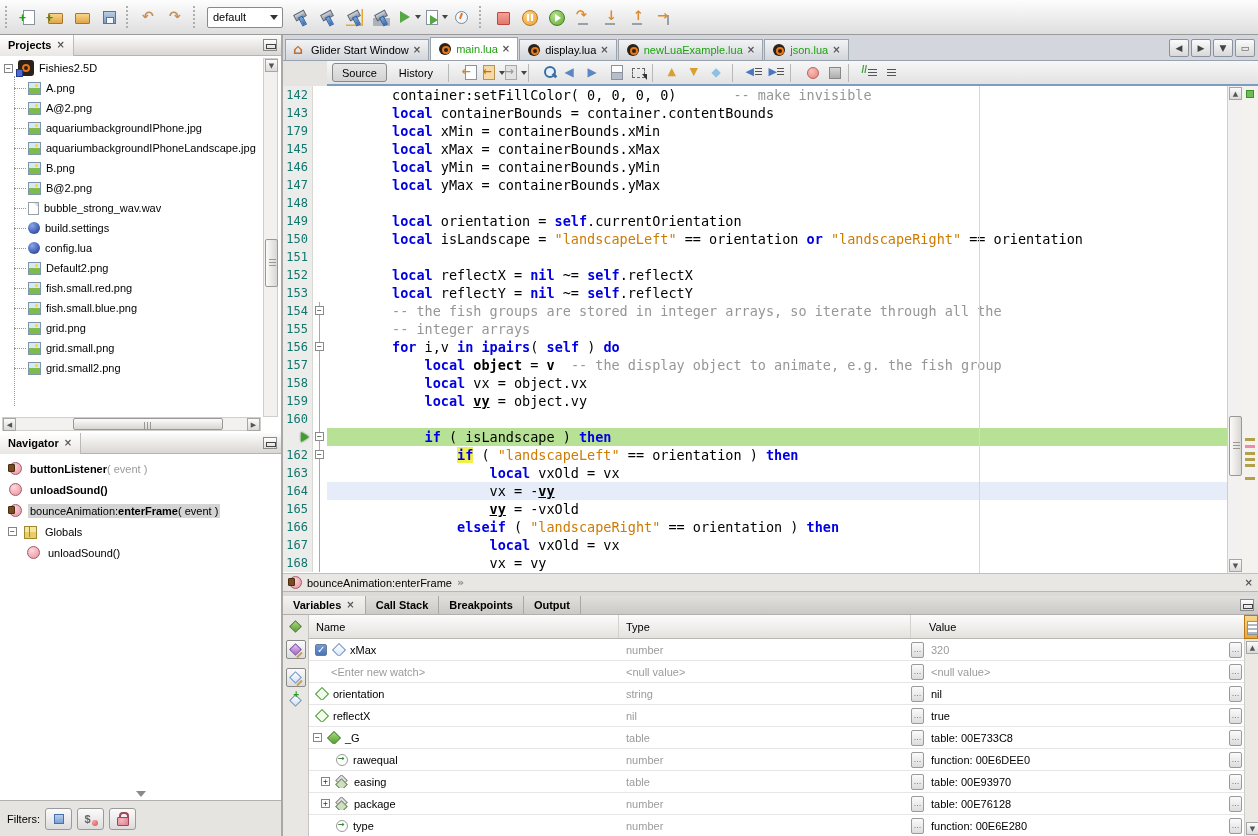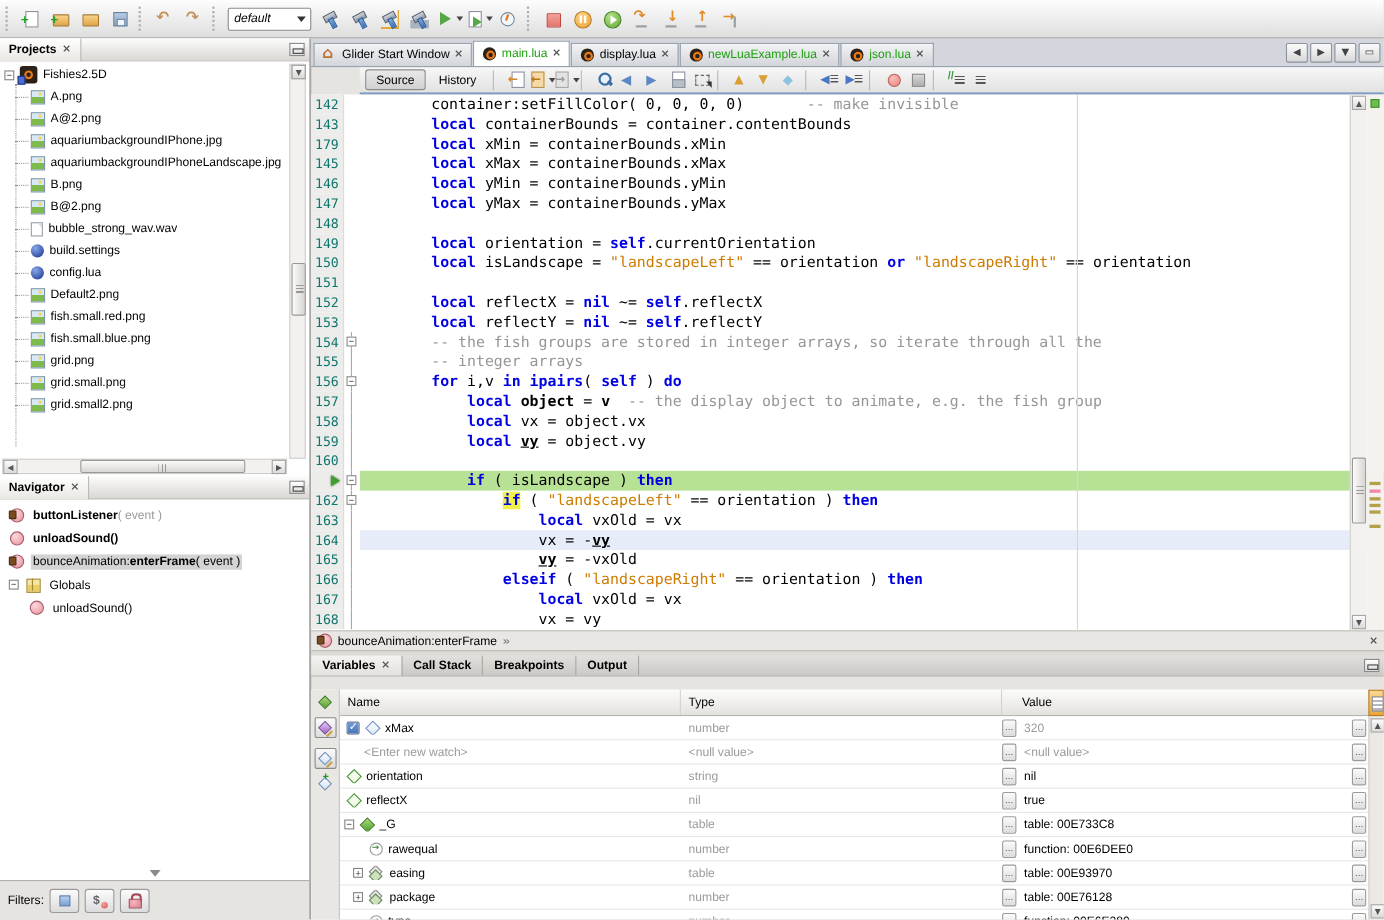--- a/index.html
+++ b/index.html
@@ -2,21 +2,21 @@
 <html><head>
 <meta charset="utf-8">
 <style>
   * { margin:0; padding:0; box-sizing:border-box; }
   html,body { width:1258px; height:836px; overflow:hidden; }
   body { font-family:"Liberation Sans", sans-serif; font-size:11px; color:#000; background:#e6e4e1; }
   #app { width:1258px; height:836px; position:relative; overflow:hidden; }
 
   
   #main-toolbar { height:35px; background:linear-gradient(#fdfdfd,#dedede); border-bottom:1px solid #9a9a9a;
-    display:flex; align-items:center; padding-left:2px;font-style:italic; }
+    display:flex; align-items:center; padding-left:2px; }
   .grip { width:7px; height:22px; margin:0 3px; border-left:2px dotted #b0aeab; }
   .tbtn { width:27px; height:27px; display:inline-flex; align-items:center; justify-content:center; position:relative; border:1px solid transparent; border-radius:2px; }
   .ddarrow { width:0; height:0; border-left:3px solid transparent; border-right:3px solid transparent; border-top:4px solid #444; margin-left:2px; }
   .cfgbox { width:76px; height:21px; background:#fff; border:1px solid #8a8a8a; border-radius:2px; display:inline-flex; align-items:center; margin:0 4px; }
   .cfgtxt { flex:1; padding-left:5px; font-size:11px; }
   .cfgarrow { width:0;height:0;border-left:4px solid transparent;border-right:4px solid transparent;border-top:5px solid #333; margin-right:4px; }
 
   
   .ic { display:inline-block; position:relative; width:17px; height:17px; flex:none; }
 
@@ -194,21 +194,21 @@
 
   #panel-sep { height:5px; flex:none; background:#dddbd7; border-top:1px solid #b8b6b2; }
 
   
   #bottom-tabs { height:19px; flex:none; background:linear-gradient(#e2e0dc,#cbc9c5); border-bottom:1px solid #b2b0ac; display:flex; position:relative; }
   .btab { display:inline-flex; align-items:center; gap:5px; padding:0 10px; font-weight:bold; border-right:1px solid #aaa8a4; }
   .btab.sel { background:linear-gradient(#f4f3f1,#e3e1dd); }
   #bottom-tabs .minbtn { top:3px; }
 
   
-  #debug-panel { flex:1; display:flex; min-height:0; background:#fff;margin-top:12px; }
+  #debug-panel { flex:1; display:flex; min-height:0; background:#fff; }
   #rail { width:26px; flex:none; background:#e9e7e3; border-right:1px solid #c6c4c0; display:flex; flex-direction:column; align-items:center; padding-top:7px; gap:9px; }
   .railbtn { width:20px; height:19px; border:1px solid #8a8a8a; border-radius:2px; background:linear-gradient(#fbfbfb,#dcdcdc); display:flex; align-items:center; justify-content:center; position:relative; }
   .dia { width:9px; height:9px; transform:rotate(45deg); }
   .dia-green { background:linear-gradient(135deg,#aada7a,#5a9e30); border:1px solid #3a7a20; }
   .dia-purple { background:linear-gradient(135deg,#e2c8f2,#a468cc); border:1px solid #7a4a9a; }
   .dia-white { background:linear-gradient(135deg,#ffffff,#cfe0f5); border:1px solid #7090c0; }
   .railbtn .pencil { position:absolute; right:2px; bottom:2px; width:7px; height:2px; background:#caa04a; transform:rotate(-45deg); }
   .dia-plus { position:relative; }
   .dia-plus::after { content:"+"; position:absolute; left:-3px; top:-6px; transform:rotate(-45deg); color:#1f9e1f; font:bold 10px/10px "Liberation Sans",sans-serif; }
 

